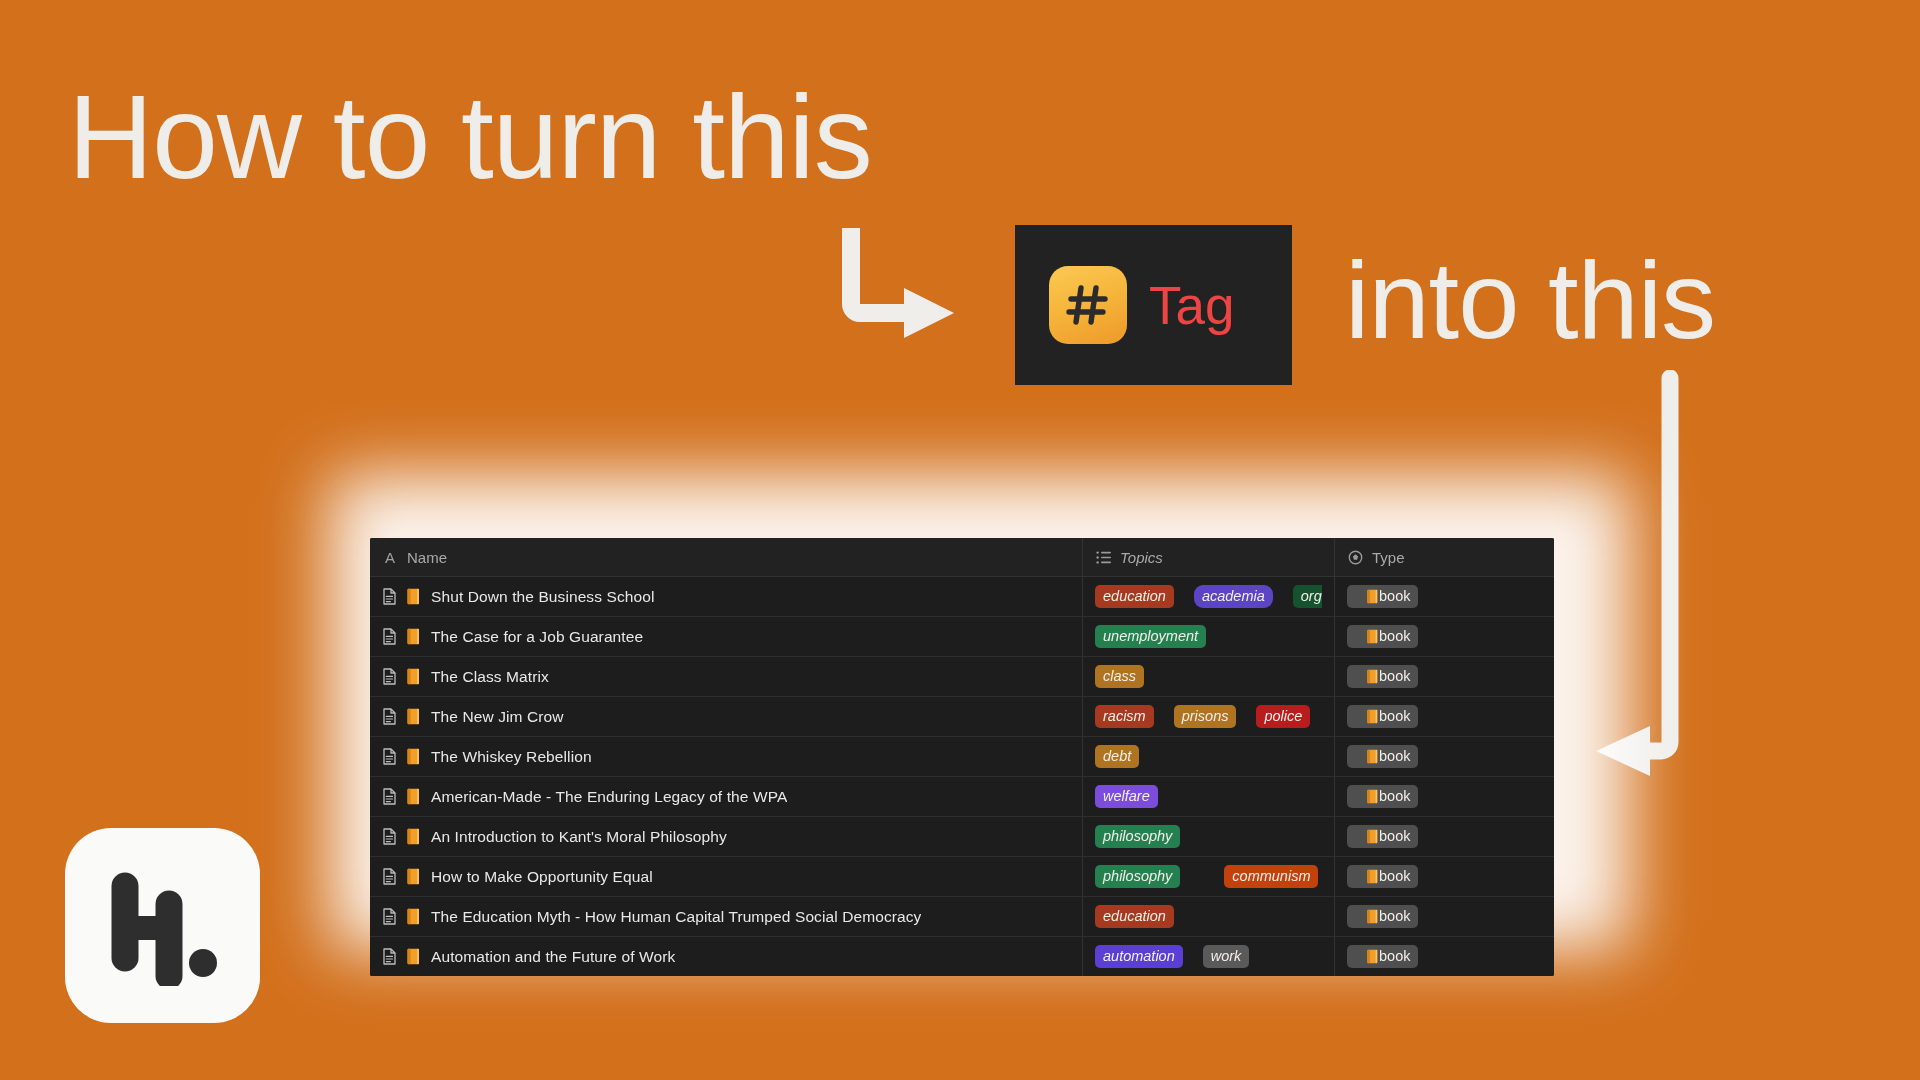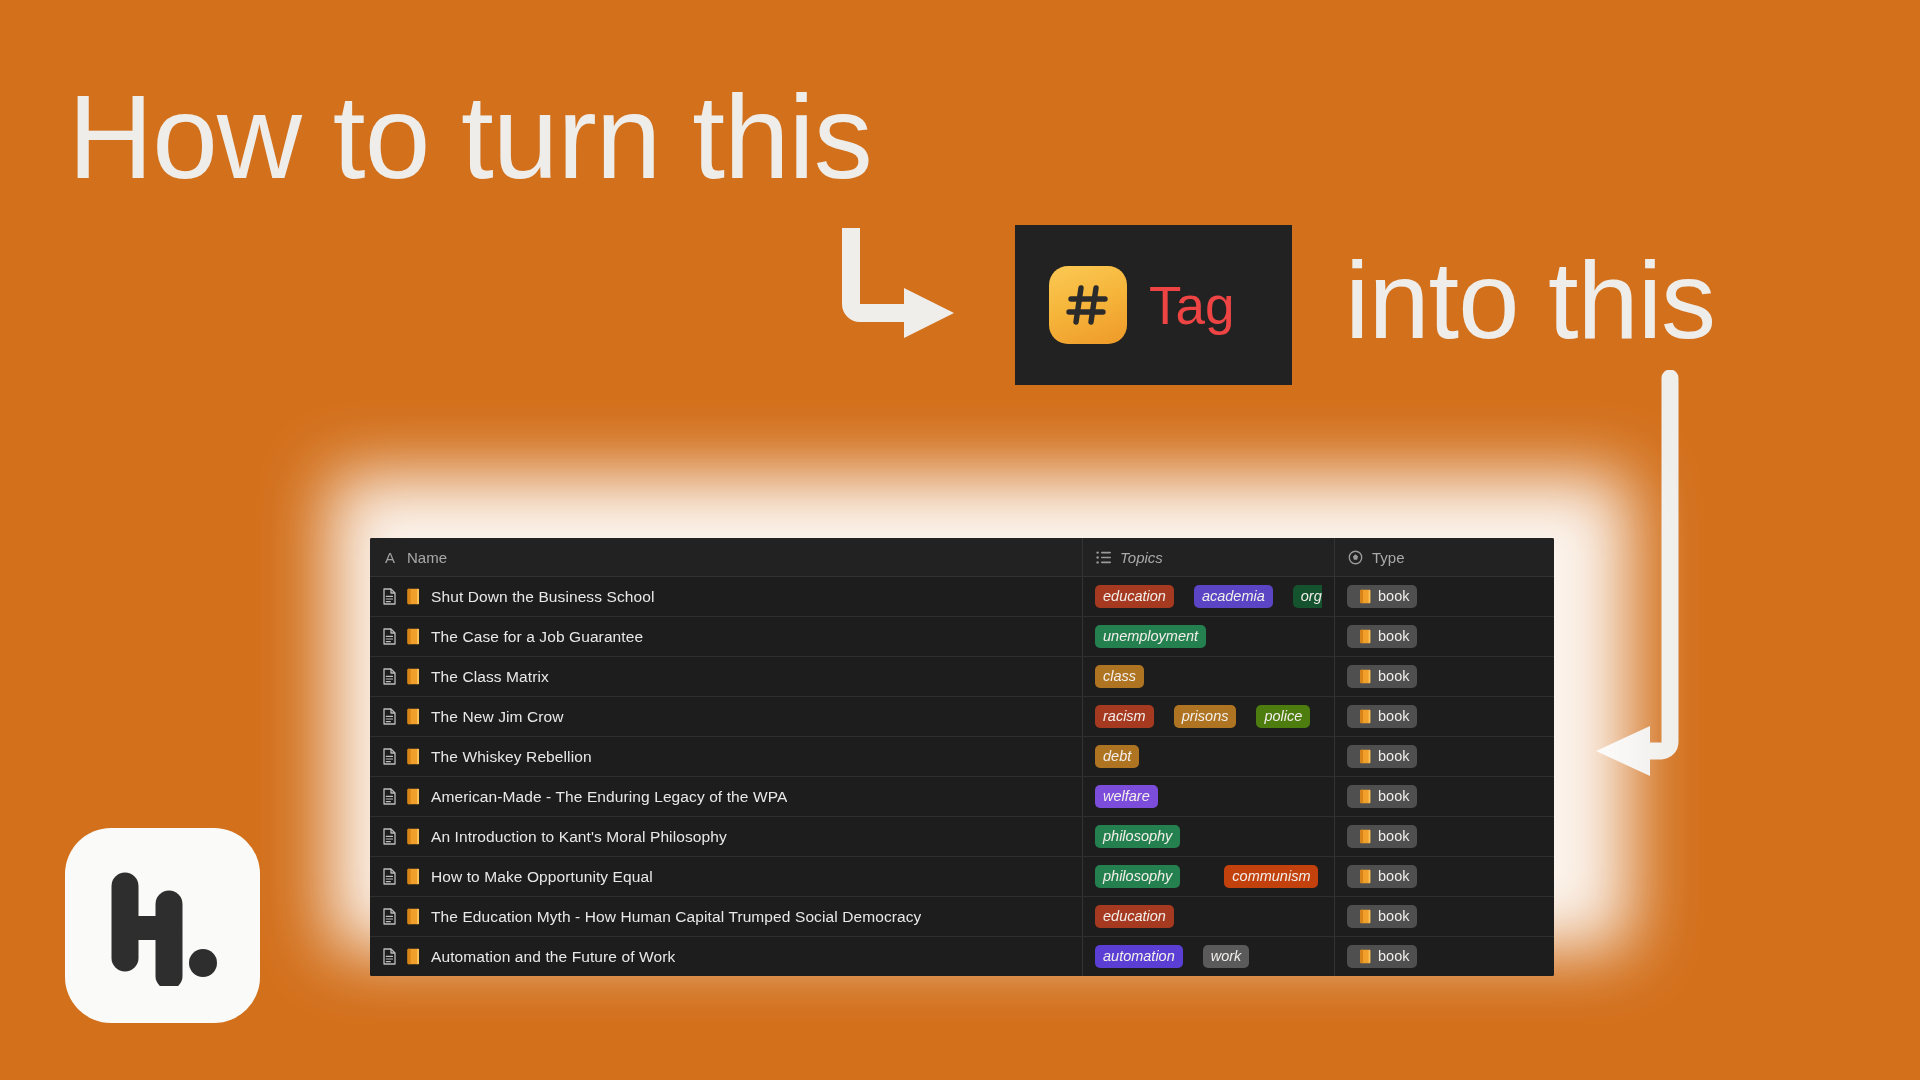--- a/index.html
+++ b/index.html
@@ -201,21 +201,21 @@
     align-items: center;
     height: 23px;
     padding: 0 8px;
     border-radius: 5px;
     font-size: 14.5px;
     color: #F2EEEA;
     white-space: nowrap;
     flex: none;
     line-height: 1;
   }
-  .pill.with-emoji { gap: 6px; padding-left: 12px; }
+  .pill.with-emoji { gap: 0; padding-left: 19px; }
   .pill .pill-book { width: 13px; height: 15px; flex: none; display: block; }
 
   
   .h-logo {
     position: absolute;
     left: 65px;
     top: 828px;
     width: 195px;
     height: 195px;
     background: #FAFAF8;
@@ -318,21 +318,21 @@
                   <rect x="1.5" y="0.8" width="3.1" height="15.4" rx="1.1" fill="#D98317"></rect>
                   <rect x="11.1" y="0.8" width="1.9" height="15.4" rx="0.9" fill="#FBC35E"></rect>
                 </svg>
               </span>
             </span>
             <span class="row-title">Shut Down the Business School</span>
           </div>
           <div class="cell col-topics">
             <div class="pill-wrap">
               <span class="pill" style="background: rgb(166, 58, 33);">education</span>
-              <span class="pill" style="background: rgb(91, 69, 196);">academia</span>
+              <span class="pill" style="background: rgb(91, 69, 196); border-radius: 9px;">academia</span>
               <span class="pill" style="background: #14532d;">org</span>
             </div>
           </div>
           <div class="cell col-type">
             <span class="pill with-emoji" style="background: rgb(79, 79, 79);">
               <span style="display: inline-flex;">
                 <svg class="pill-book" viewBox="0 0 15 17" xmlns="http://www.w3.org/2000/svg">
                   <rect x="1.5" y="0.8" width="11.5" height="15.4" rx="1.2" fill="#F0A02A"></rect>
                   <rect x="1.5" y="0.8" width="3.1" height="15.4" rx="1.1" fill="#D98317"></rect>
                   <rect x="11.1" y="0.8" width="1.9" height="15.4" rx="0.9" fill="#FBC35E"></rect>
@@ -447,21 +447,21 @@
                   <rect x="11.1" y="0.8" width="1.9" height="15.4" rx="0.9" fill="#FBC35E"></rect>
                 </svg>
               </span>
             </span>
             <span class="row-title">The New Jim Crow</span>
           </div>
           <div class="cell col-topics">
             <div class="pill-wrap">
               <span class="pill" style="background: rgb(166, 58, 33);">racism</span>
               <span class="pill" style="background: rgb(175, 116, 33);">prisons</span>
-              <span class="pill" style="background: #4d7c0f;">police</span>
+              <span class="pill" style="background: #b91c1c;">police</span>
             </div>
           </div>
           <div class="cell col-type">
             <span class="pill with-emoji" style="background: rgb(79, 79, 79);">
               <span style="display: inline-flex;">
                 <svg class="pill-book" viewBox="0 0 15 17" xmlns="http://www.w3.org/2000/svg">
                   <rect x="1.5" y="0.8" width="11.5" height="15.4" rx="1.2" fill="#F0A02A"></rect>
                   <rect x="1.5" y="0.8" width="3.1" height="15.4" rx="1.1" fill="#D98317"></rect>
                   <rect x="11.1" y="0.8" width="1.9" height="15.4" rx="0.9" fill="#FBC35E"></rect>
                 </svg>

